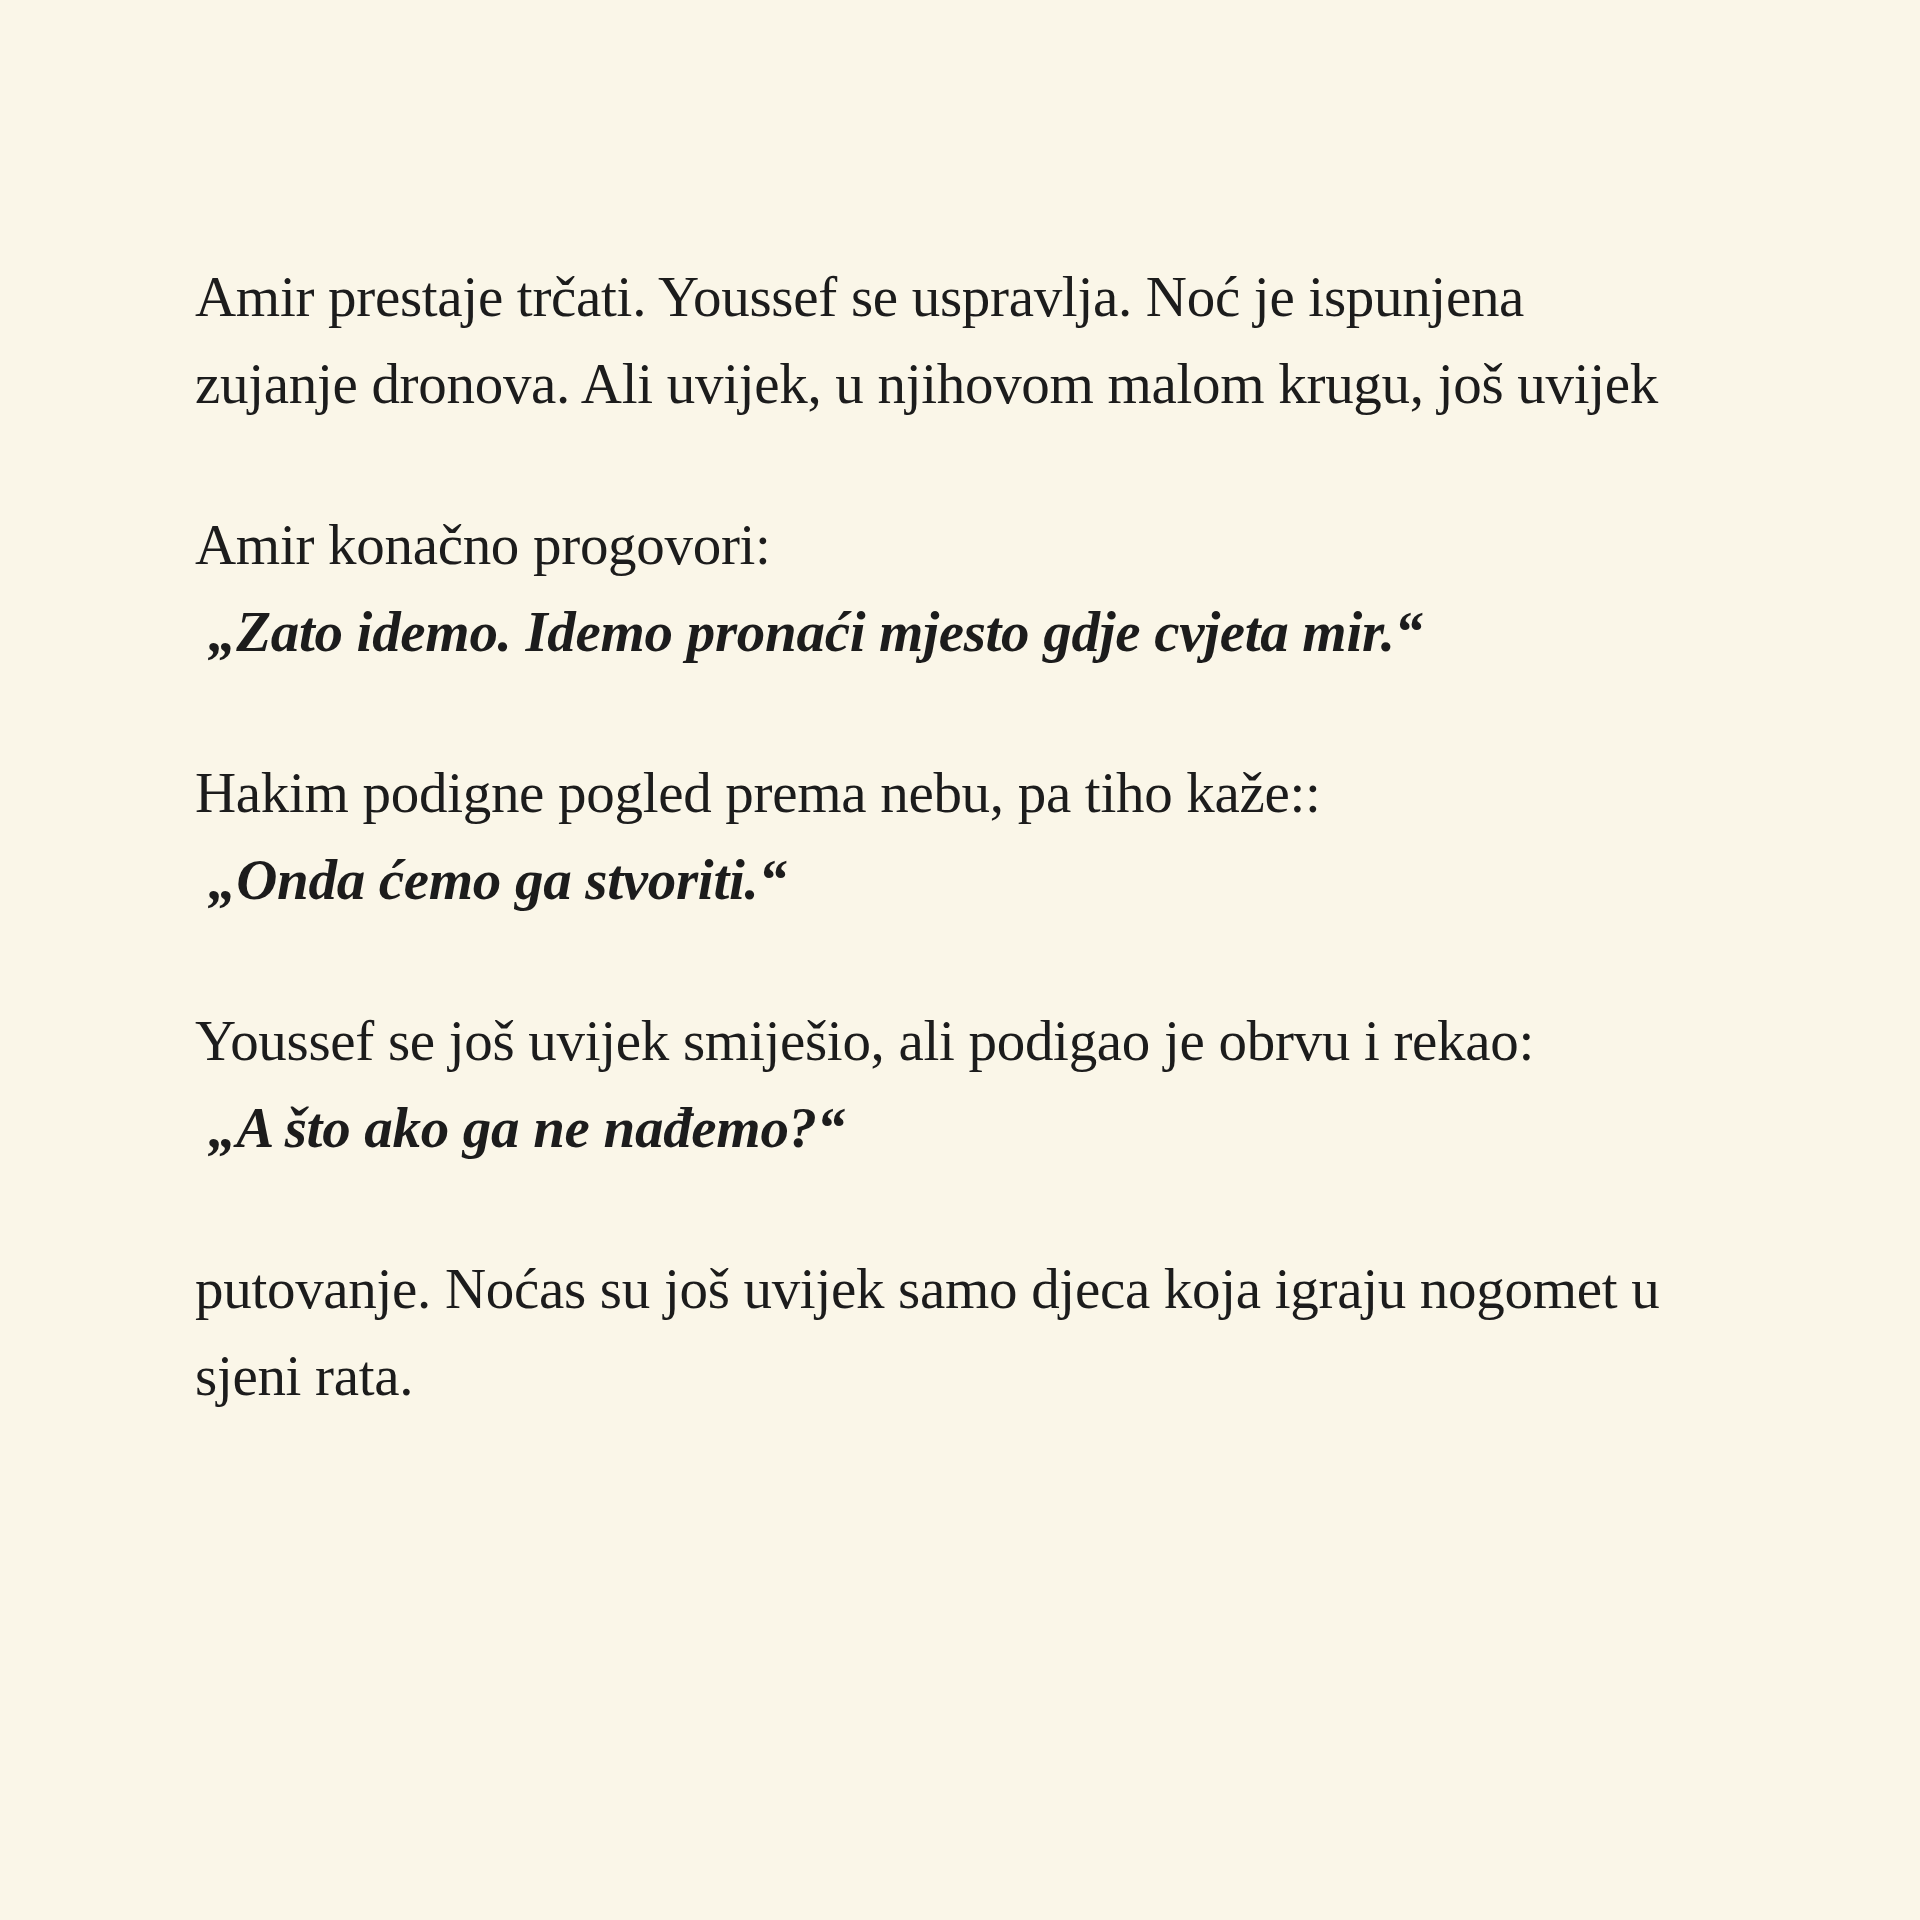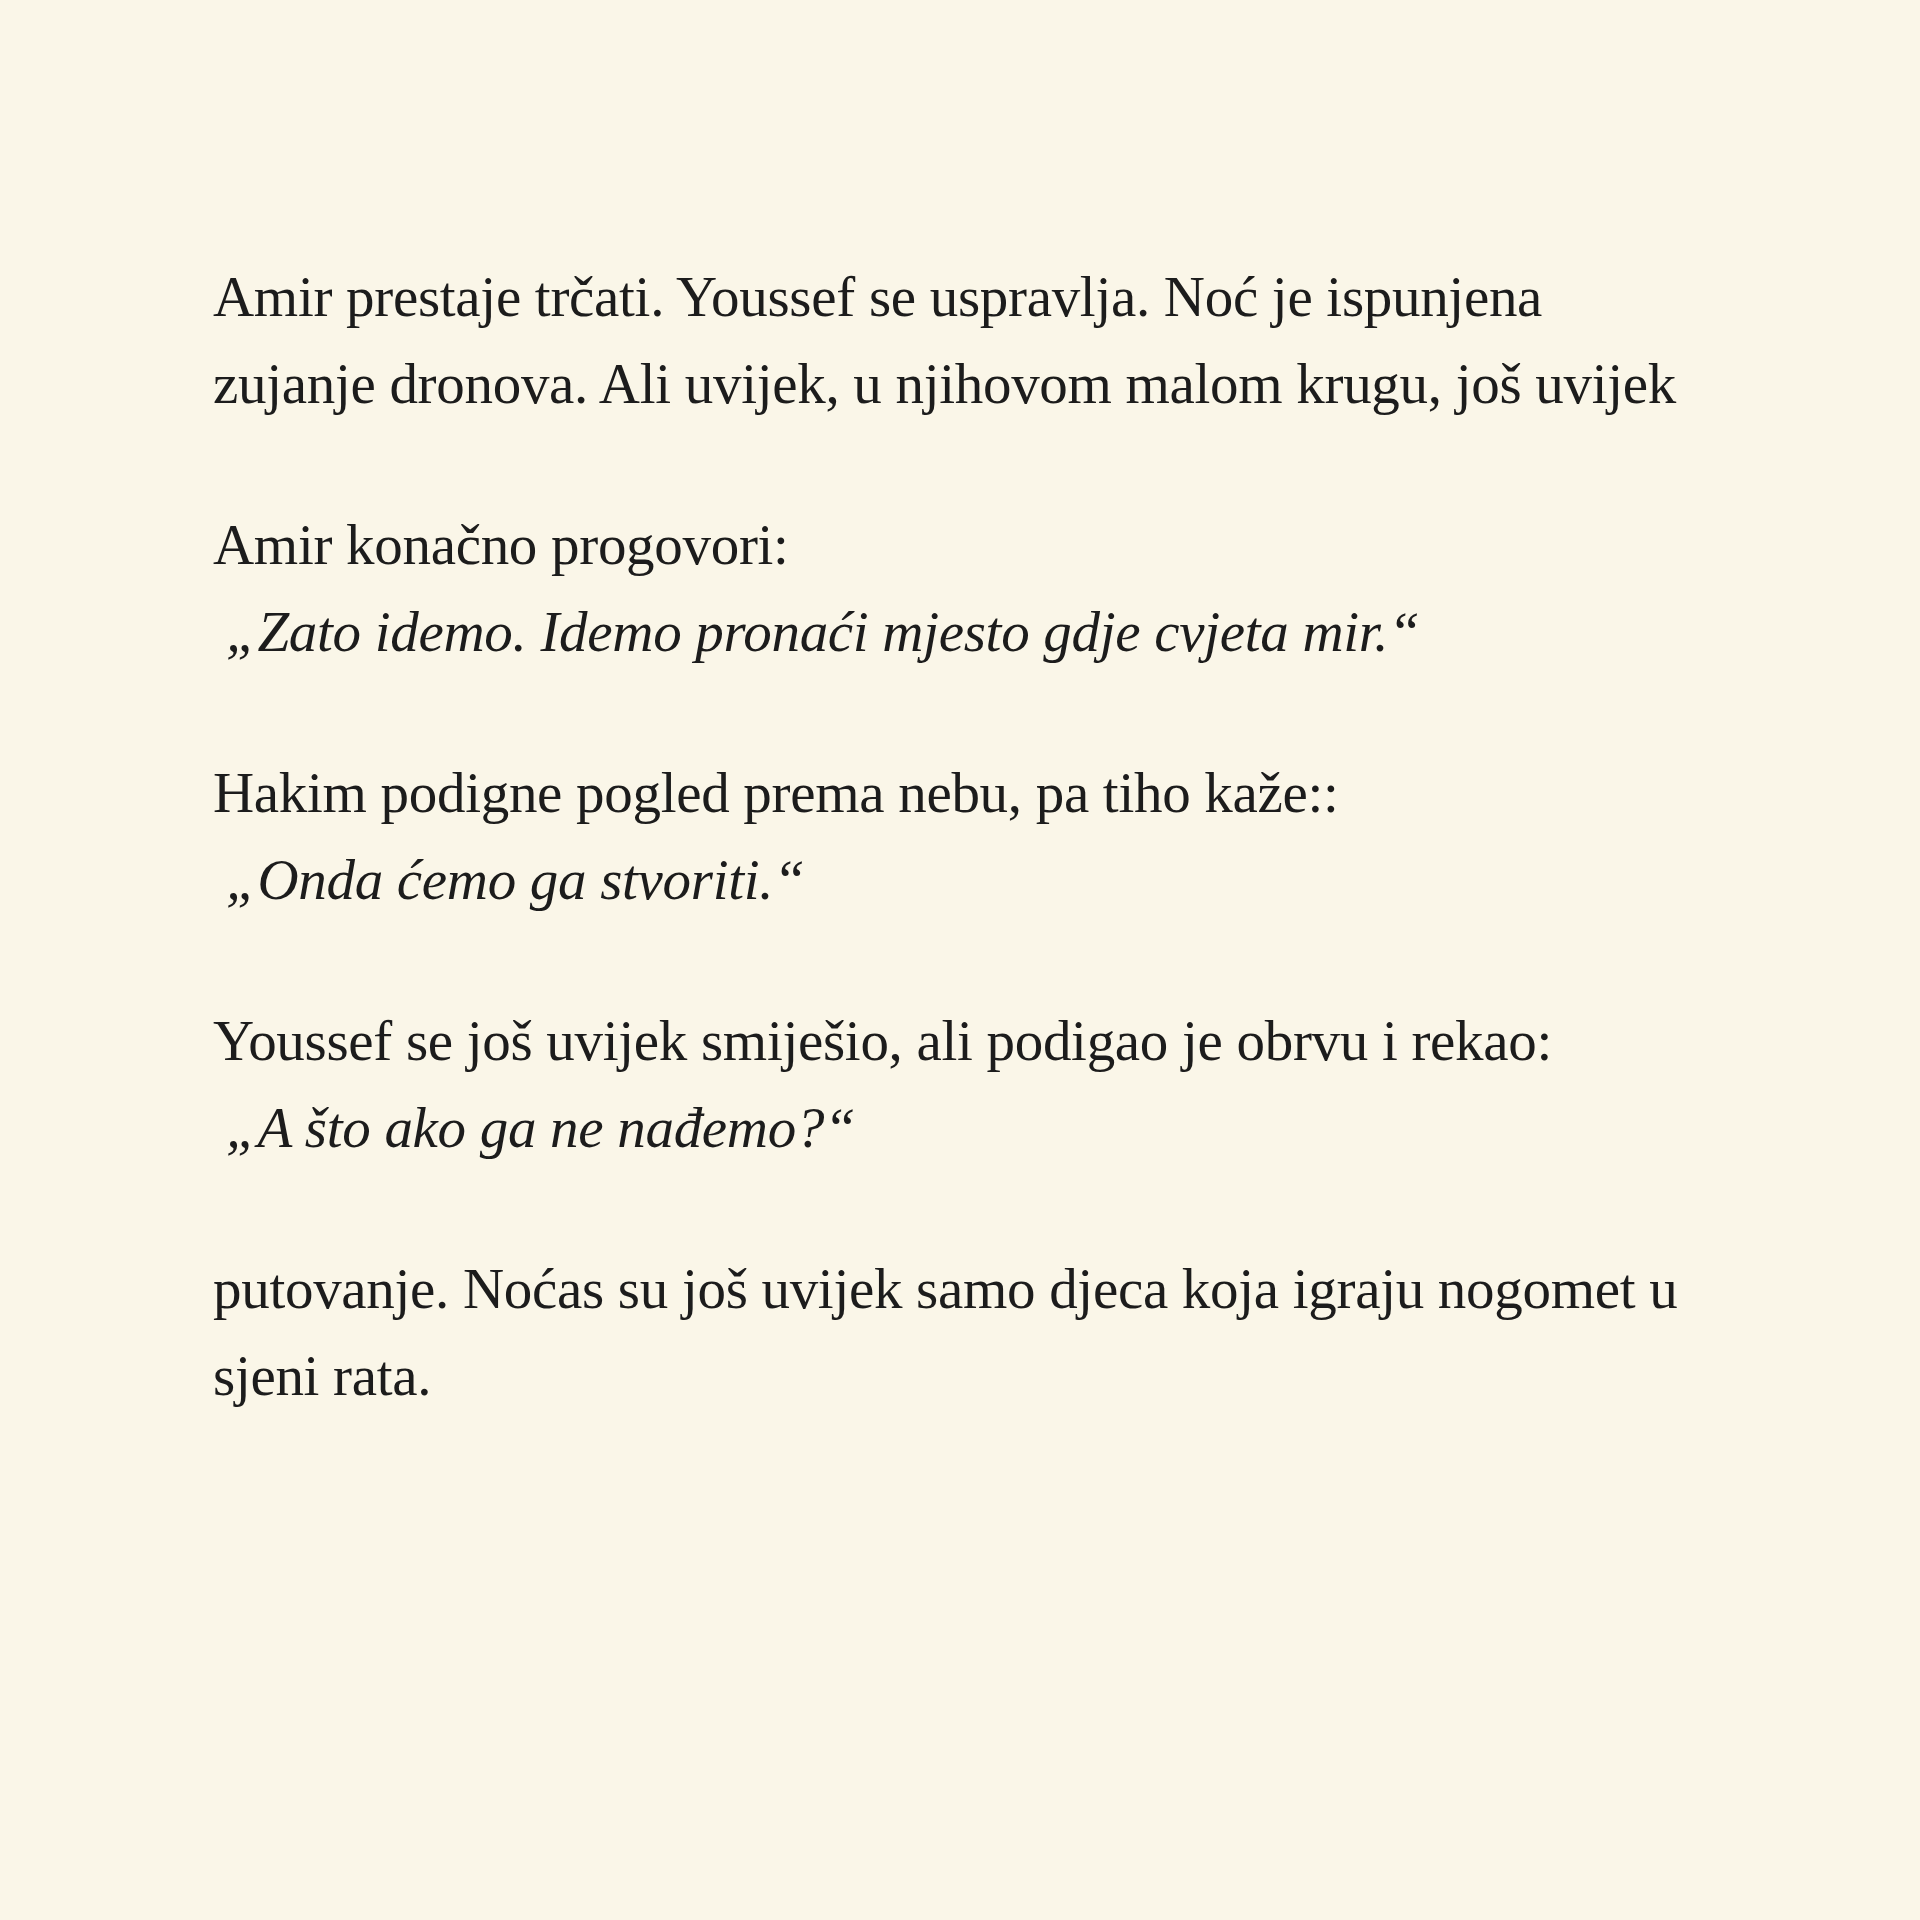--- a/index.html
+++ b/index.html
@@ -14,35 +14,36 @@
     font-family: "Liberation Serif", serif;
     color: #1C1C1C;
   }
   .page {
     box-sizing: border-box;
     width: 1920px;
     height: 1920px;
     padding: 253px 60px 0 195px;
   }
   .para {
-    margin: 0 0 74px 18px;
+    margin: 0 0 74px 0;
     padding: 0;
     font-size: 57px;
     line-height: 87px;
     font-weight: 400;
   }
   .line {
     display: block;
     white-space: nowrap;
     letter-spacing: -0.3px;
   }
   .quote-line {
     font-style: italic;
     padding-left: 13px;
     letter-spacing: -0.3px;
+    font-weight: bold;
   }
 </style>
 </head>
 <body style="background: rgb(250, 246, 232); color: rgb(28, 28, 28);">
 
 <main class="page">
 
   <p class="para">
     <span class="line">Amir prestaje trčati. Youssef se uspravlja. Noć je ispunjena</span>
     <span class="line">zujanje dronova. Ali uvijek, u njihovom malom krugu, još uvijek</span>

